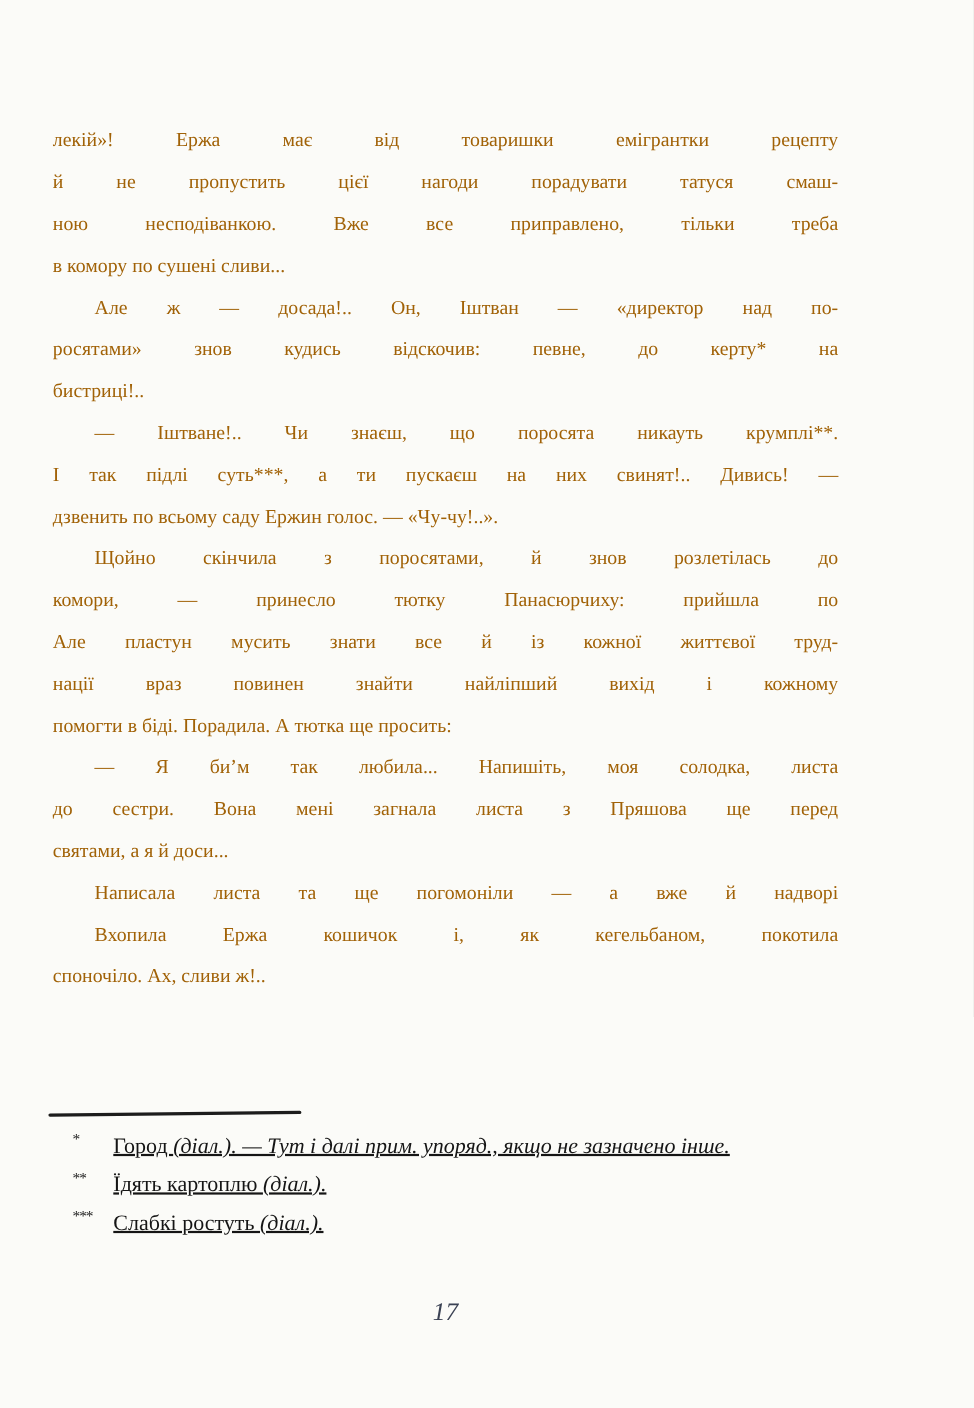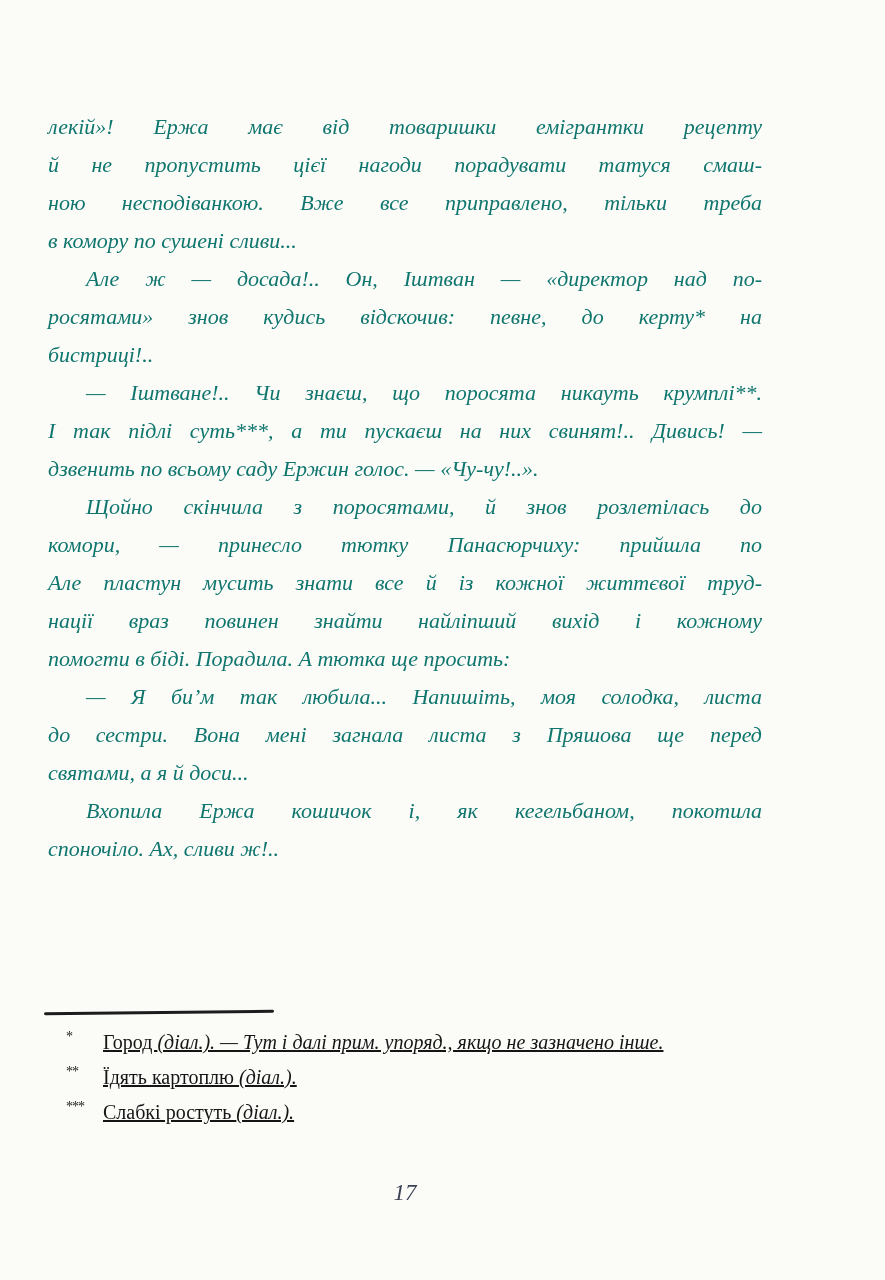--- a/index.html
+++ b/index.html
@@ -17,26 +17,25 @@
     color: #161616;
     overflow: hidden;
   }
   .body-text {
     position: absolute;
     left: 48px;
     top: 108px;
     width: 714px;
   }
   .line {
-    font-size: 22px;
+    font-size: 18px;
     line-height: 38px;
     height: 38px;
     white-space: nowrap;
-    color: #0f766e;
-    font-style: italic;
+    color: #a16207;
   }
   .line.justify {
     white-space: normal;
     text-align: justify;
     text-align-last: justify;
   }
   .line.indent {
     text-indent: 38px;
   }
   .footnote-rule {
@@ -106,20 +105,21 @@
       <div class="line justify">І так підлі суть***, а ти пускаєш на них свинят!.. Дивись! —</div>
       <div class="line">дзвенить по всьому саду Ержин голос. — «Чу-чу!..».</div>
       <div class="line indent justify">Щойно скінчила з поросятами, й знов розлетілась до</div>
       <div class="line justify">комори, — принесло тютку Панасюрчиху: прийшла по</div>
       <div class="line justify">Але пластун мусить знати все й із кожної життєвої труд-</div>
       <div class="line justify">нації враз повинен знайти найліпший вихід і кожному</div>
       <div class="line">помогти в біді. Порадила. А тютка ще просить:</div>
       <div class="line indent justify">— Я би’м так любила... Напишіть, моя солодка, листа</div>
       <div class="line justify">до сестри. Вона мені загнала листа з Пряшова ще перед</div>
       <div class="line">святами, а я й доси...</div>
+      <div class="line indent justify">Написала листа та ще погомоніли — а вже й надворі</div>
       <div class="line indent justify">Вхопила Ержа кошичок і, як кегельбаном, покотила</div>
       <div class="line">споночіло. Ах, сливи ж!..</div>
     </div>
   <div class="footnote-rule"></div>
   <div class="footnotes">
       <div class="fn-row">
         <span class="fn-marker">*</span>
         <span class="fn-text"><span>Город </span><span class="fn-italic">(діал.). — Тут і далі прим. упоряд., якщо не зазначено інше.</span></span>
       </div>
       <div class="fn-row">

